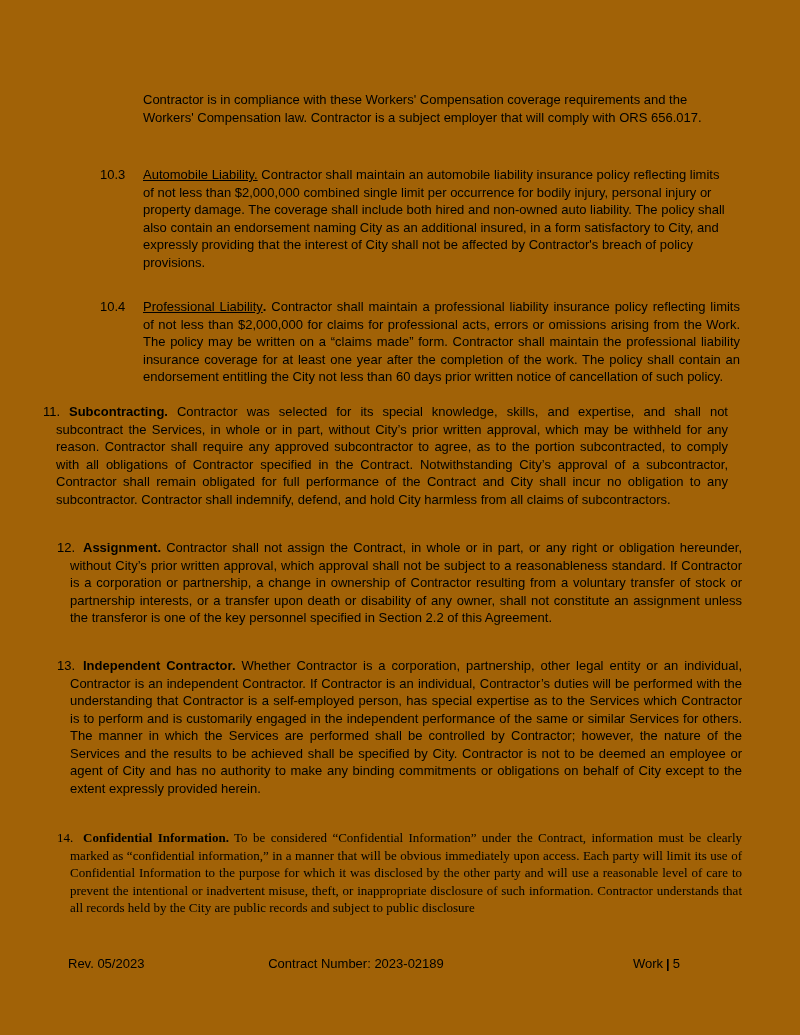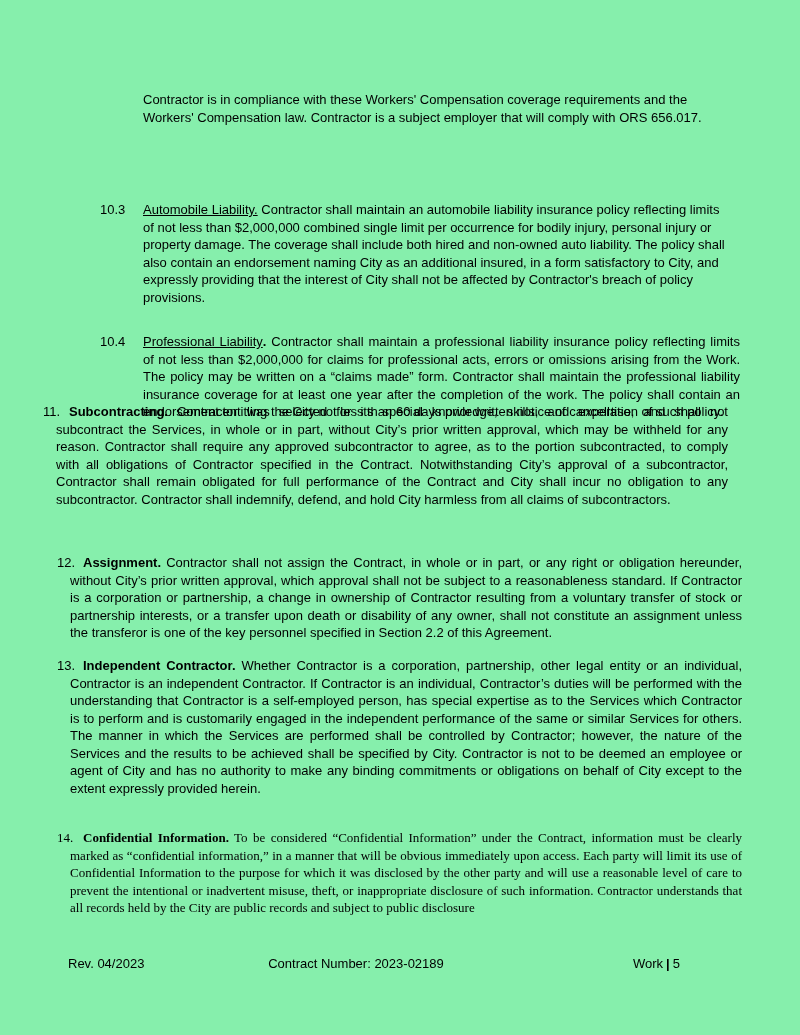--- a/index.html
+++ b/index.html
@@ -1,30 +1,30 @@
 <!DOCTYPE html>
 <html><head>
 <meta charset="utf-8">
 <style>
   html, body { margin: 0; padding: 0; background: #ffffff; }
   .page {
     position: relative;
     width: 800px;
     height: 1035px;
-    background: #86efac;
+    background: #a16207;
     font-family: "Liberation Sans", "DejaVu Sans", sans-serif;
     font-size: 13px;
     line-height: 17.5px;
     color: #000000;
     overflow: hidden;
   }
   .para { position: absolute; margin: 0; }
   .align-left { text-align: left; }
   .align-just { text-align: justify; }
-  .hang43 { text-indent: -43px; margin-top: 35px; }
+  .hang43 { text-indent: -43px; }
   .hang13 { text-indent: -13px; }
   .num { display: inline-block; text-indent: 0; }
   .w43 { width: 43px; }
   .w26 { width: 26px; }
   .title-underline { text-decoration: underline; }
   .title-bold { font-weight: bold; }
   .footer-item { position: absolute; white-space: nowrap; }
   .f-left { left: 68px; top: 955px; }
   .f-center { left: 0; top: 955px; width: 712px; text-align: center; }
   .f-right { left: 633px; top: 955px; }
@@ -44,34 +44,34 @@
   </p>
 
   <p class="para align-just hang43" style="left:143px; top:298px; width:597px;">
     <span class="num w43">10.4</span><span class="title-underline">Professional Liability</span><span class="title-bold">.</span> <span>Contractor shall maintain a professional liability insurance policy reflecting limits of not less than $2,000,000 for claims for professional acts, errors or omissions arising from the Work.  The policy may be written on a “claims made” form. Contractor shall maintain the professional liability insurance coverage for at least one year after the completion of the work. The policy shall contain an endorsement entitling the City not less than 60 days prior written notice of cancellation of such policy.</span>
   </p>
 
   <p class="para align-just hang13" style="left:56px; top:403px; width:672px;">
     <span class="num w26">11.</span><span class="title-bold">Subcontracting.</span> <span>Contractor was selected for its special knowledge, skills, and expertise, and shall not subcontract the Services, in whole or in part, without City’s prior written approval, which may be withheld for any reason. Contractor shall require any approved subcontractor to agree, as to the portion subcontracted, to comply with all obligations of Contractor specified in the Contract. Notwithstanding City’s approval of a subcontractor, Contractor shall remain obligated for full performance of the Contract and City shall incur no obligation to any subcontractor. Contractor shall indemnify, defend, and hold City harmless from all claims of subcontractors.</span>
   </p>
 
-  <p class="para align-just hang13" style="left:70px; top:554px; width:672px;">
+  <p class="para align-just hang13" style="left:70px; top:539px; width:672px;">
     <span class="num w26">12.</span><span class="title-bold">Assignment.</span> <span>Contractor shall not assign the Contract, in whole or in part, or any right or obligation hereunder, without City’s prior written approval, which approval shall not be subject to a reasonableness standard. If Contractor is a corporation or partnership, a change in ownership of Contractor resulting from a voluntary transfer of stock or partnership interests, or a transfer upon death or disability of any owner, shall not constitute an assignment unless the transferor is one of the key personnel specified in Section 2.2 of this Agreement.</span>
   </p>
 
   <p class="para align-just hang13" style="left:70px; top:657px; width:672px;">
     <span class="num w26">13.</span><span class="title-bold">Independent Contractor.</span> <span>Whether Contractor is a corporation, partnership, other legal entity or an individual, Contractor is an independent Contractor. If Contractor is an individual, Contractor’s duties will be performed with the understanding that Contractor is a self-employed person, has special expertise as to the Services which Contractor is to perform and is customarily engaged in the independent performance of the same or similar Services for others. The manner in which the Services are performed shall be controlled by Contractor; however, the nature of the Services and the results to be achieved shall be specified by City.  Contractor is not to be deemed an employee or agent of City and has no authority to make any binding commitments or obligations on behalf of City except to the extent expressly provided herein.</span>
   </p>
 
   <p class="para align-just hang13" style="left:70px; top:829px; width:672px;font-family:Liberation Serif, serif;">
     <span class="num w26">14.</span><span class="title-bold">Confidential Information.</span> <span>To be considered “Confidential Information” under the Contract, information must be clearly marked as “confidential information,” in a manner that will be obvious immediately upon access. Each party will limit its use of Confidential Information to the purpose for which it was disclosed by the other party and will use a reasonable level of care to prevent the intentional or inadvertent misuse, theft, or inappropriate disclosure of such information. Contractor understands that all records held by the City are public records and subject to public disclosure</span>
   </p>
 
   <div class="footer-item f-left">
-    <span>Rev. 04/2023</span>
+    <span>Rev. 05/2023</span>
   </div>
   <div class="footer-item f-center">
     <span>Contract Number: 2023-02189</span>
   </div>
   <div class="footer-item f-right">
     <span>Work</span><span class="page-sep">|</span><span>5</span>
   </div>
 
 </div>
 

